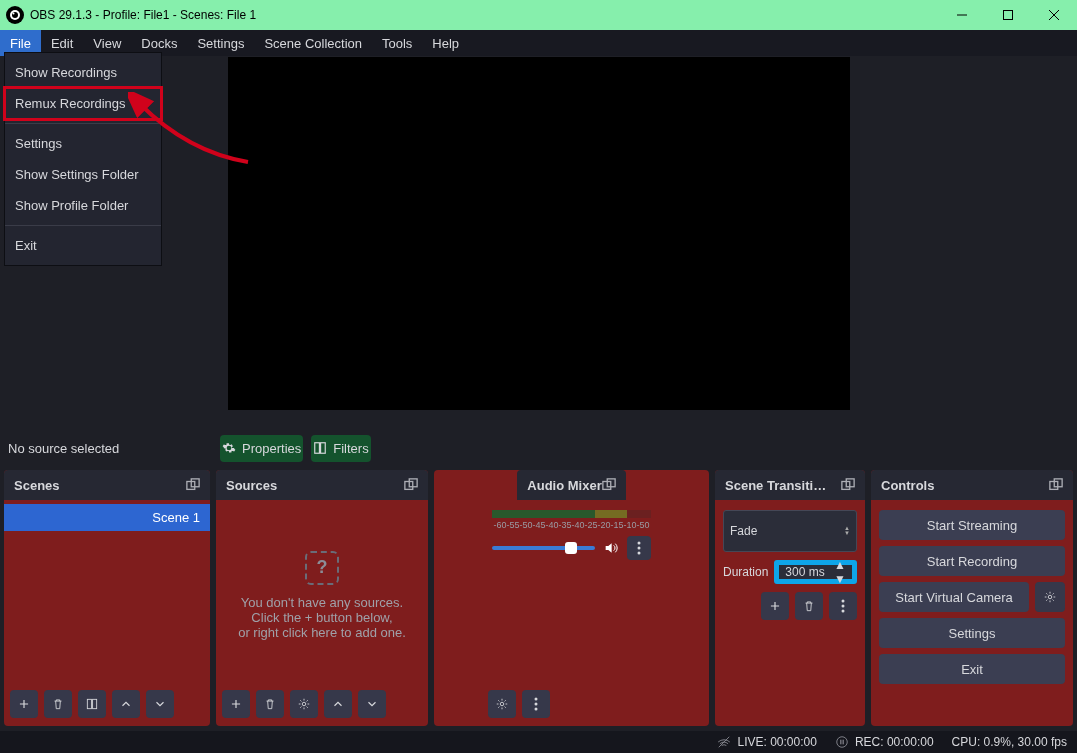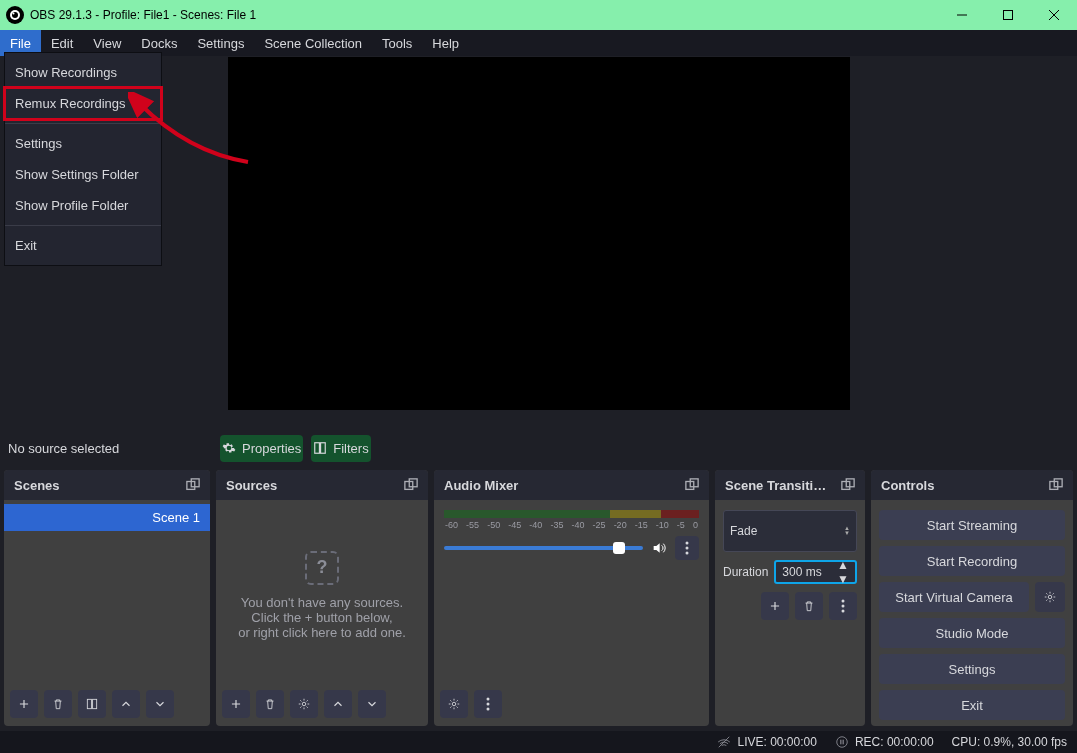--- a/index.html
+++ b/index.html
@@ -31,24 +31,24 @@
 .preview-wrap { position: relative; height: 370px; display: flex; align-items: flex-start; justify-content: center;}
 .preview { width: 622px; height: 353px; background: #000; margin-top: 1px;}
 
 
 .src-toolbar { height: 44px; display: flex; align-items: center; padding: 0 8px; gap: 8px; }
 .no-source { flex: 0 0 204px; font-size: 13px; color: #d7d8dc;}
 .src-toolbar .btn { background: #14532d; border: none; color: #d7d8dc; padding: 6px 2px; border-radius: 4px; font-size: 13px; display: flex; align-items: center; gap: 6px; }
 
 
 .panels { display: flex; gap: 6px; padding: 0 4px; height: 256px; }
-.panel { background: #404040; border-radius: 4px; display: flex; flex-direction: column; }
+.panel { background: #7f1d1d; border-radius: 4px; display: flex; flex-direction: column; }
 .panel.scenes { width: 206px; }
 .panel.sources { width: 212px; }
-.panel.audio { width: 275px; }
+.panel.audio { width: 275px; align-items: center; }
 .panel.trans { width: 150px; }
 .panel.controls { flex: 1; }
 
 .panel-header { height: 30px; display: flex; align-items: center; padding: 0 10px; background: #262833; border-radius: 4px 4px 0 0; justify-content: space-between; }
 .panel-header .title { font-weight: 600; font-size: 13px; }
 .panel-header .popicon { width: 14px; height: 14px; opacity: 0.8; }
 .panel-body { flex: 1; padding: 4px 0; display: flex; flex-direction: column; overflow: hidden;}
 
 
 .scene-item { padding: 6px 10px; font-size: 13px; }
@@ -72,21 +72,21 @@
 .slider-track { flex: 1; height: 4px; background: #3a7bd5; border-radius: 2px; position: relative; }
 .slider-thumb { position: absolute; right: 18px; top: -4px; width: 12px; height: 12px; background: #fff; border-radius: 3px;}
 .vol-icon { width: 16px; height: 16px; }
 .dots-btn { width: 24px; height: 24px; background: #36384a; border-radius: 4px; display:flex;align-items:center;justify-content:center;}
 
 
 .trans-body { padding: 6px 8px; display: flex; flex-direction: column; gap: 8px;}
 .select { height: 42px; background: #2b2d39; border: 1px solid #454756; border-radius: 3px; display: flex; align-items: center; justify-content: space-between; padding: 0 6px; font-size: 12px;}
 .select .chev { display:flex;flex-direction:column; font-size:6px; line-height:5px; color:#aaa;}
 .dur-row { display: flex; align-items: center; gap: 6px; font-size: 12px;}
-.spin { flex:1; height: 24px; background: #2b2d39; border: 2px solid #0ea5e9; border-radius: 3px; display: flex; align-items: center; justify-content: space-between; padding: 0 6px; font-size: 12px;}
+.spin { flex:1; height: 24px; background: #2b2d39; border: 5px solid #0ea5e9; border-radius: 3px; display: flex; align-items: center; justify-content: space-between; padding: 0 6px; font-size: 12px;}
 .trans-btns { display:flex; gap:6px; justify-content:flex-end;}
 
 
 .controls-body { padding: 6px 8px; display: flex; flex-direction: column; gap: 6px;}
 .ctrl-btn { height: 30px; background: #3b3e52; border: none; border-radius: 4px; color: #d7d8dc; font-size: 13px; display:flex;align-items:center;justify-content:center;}
 .ctrl-row { display: flex; gap: 6px;}
 .ctrl-row .ctrl-btn { flex: 1;}
 .ctrl-row .iconbtn { width: 30px; height: 30px;}
 
 
@@ -390,21 +390,20 @@
         <button class="ctrl-btn">Start Recording</button>
         <div class="ctrl-row">
           <button class="ctrl-btn">Start Virtual Camera</button>
           <button class="iconbtn">
               <svg viewBox="0 0 24 24">
                 <circle cx="12" cy="12" r="3" fill="none" stroke="#d7d8dc" stroke-width="1.5"></circle>
                 <path d="M12 3v3M12 18v3M3 12h3M18 12h3M5.6 5.6l2 2M16.4 16.4l2 2M18.4 5.6l-2 2M7.6 16.4l-2 2" stroke="#d7d8dc" stroke-width="1.5"></path>
               </svg>
             </button>
         </div>
-        <button class="ctrl-btn">Studio Mode</button>
         <button class="ctrl-btn">Settings</button>
         <button class="ctrl-btn">Exit</button>
       </div>
     </div>
   </div>
 
 </div>
 
 <div class="statusbar">
   <div class="stat">

